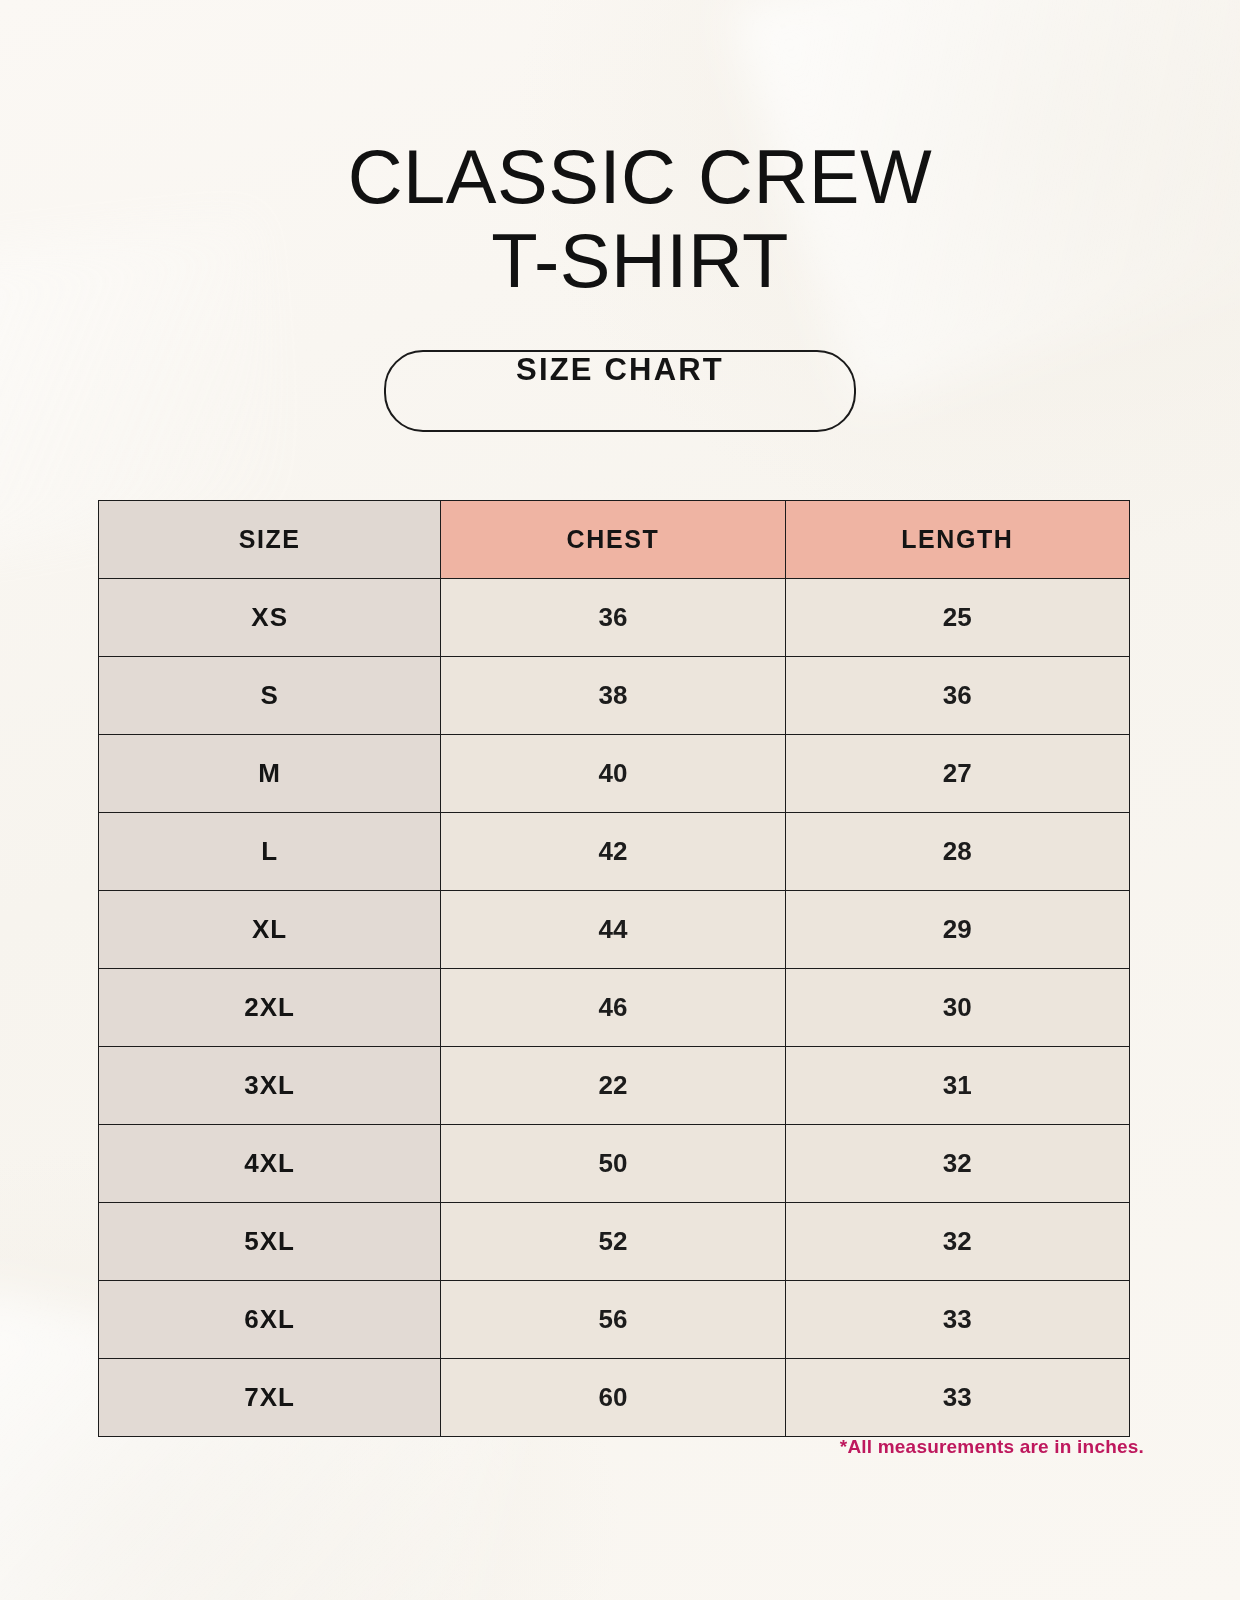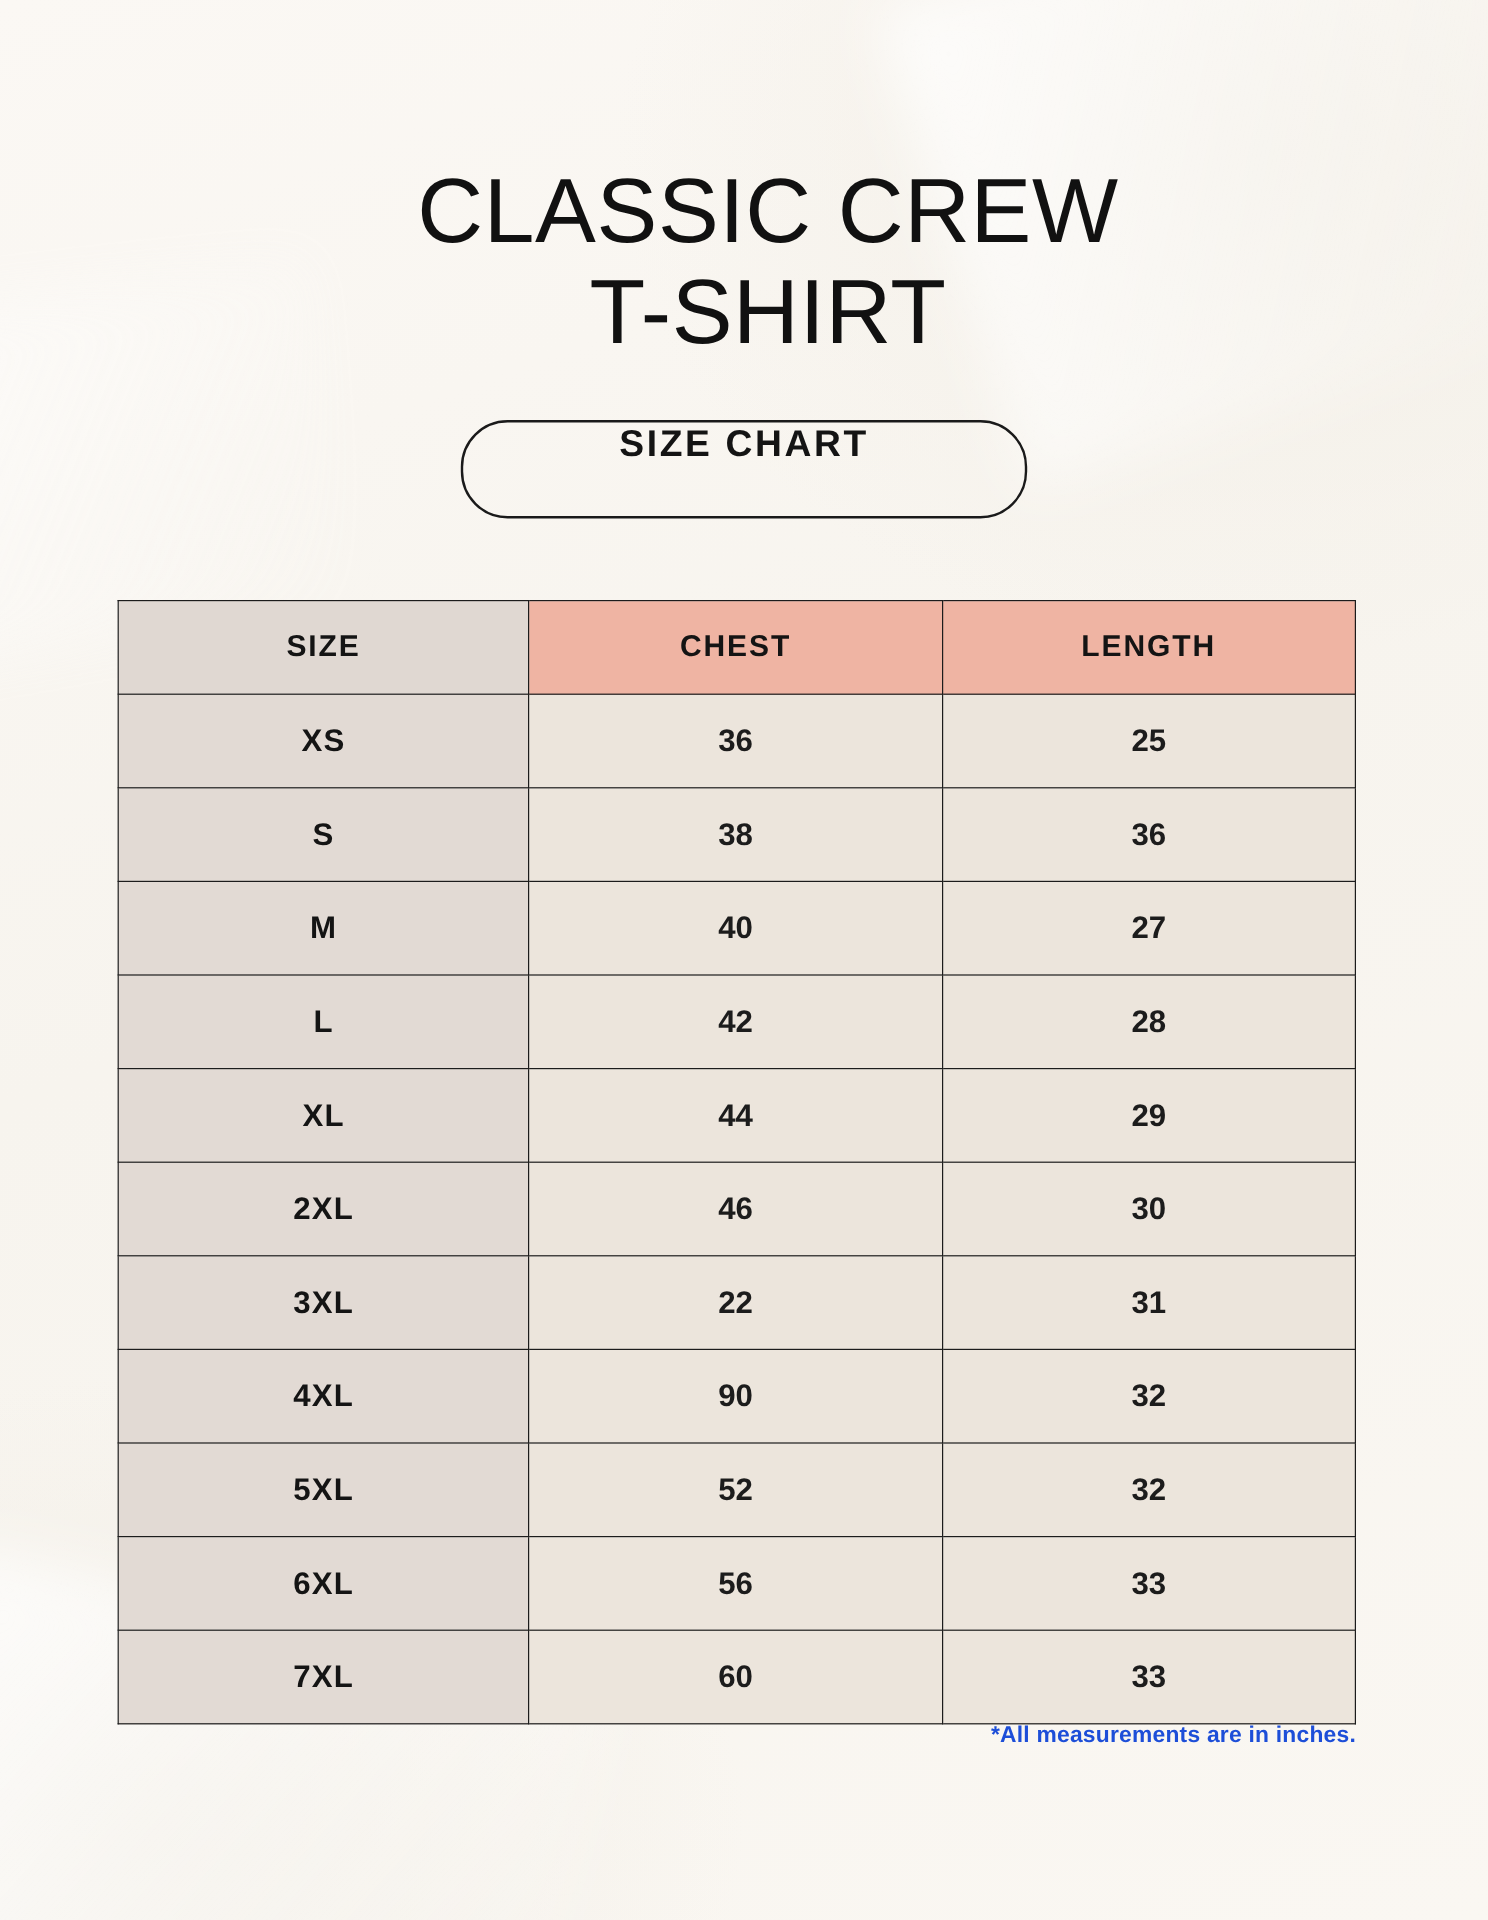--- a/index.html
+++ b/index.html
@@ -118,26 +118,26 @@
   tbody td.cell-val {
     background: #ece5dc;
     font-size: 26px;
     font-weight: 700;
     color: #1c1c1c;
   }
 
   .footnote {
     position: absolute;
     top: 1436px;
-    left: 98px;
+    left: 112px;
     width: 1032px;
     text-align: right;
     font-size: 19px;
     font-weight: 700;
-    color: #1d4ed8;
+    color: #be185d;
     letter-spacing: 0.2px;
   }
 </style>
 </head>
 <body>
 
 <div class="page">
   <div class="bg-wash"></div>
   <div class="bg-streak one"></div>
   <div class="bg-streak two"></div>
@@ -195,21 +195,21 @@
           <td class="cell-val">46</td>
           <td class="cell-val">30</td>
         </tr>
         <tr>
           <td class="cell-size">3XL</td>
           <td class="cell-val">22</td>
           <td class="cell-val">31</td>
         </tr>
         <tr>
           <td class="cell-size">4XL</td>
-          <td class="cell-val">90</td>
+          <td class="cell-val">50</td>
           <td class="cell-val">32</td>
         </tr>
         <tr>
           <td class="cell-size">5XL</td>
           <td class="cell-val">52</td>
           <td class="cell-val">32</td>
         </tr>
         <tr>
           <td class="cell-size">6XL</td>
           <td class="cell-val">56</td>

